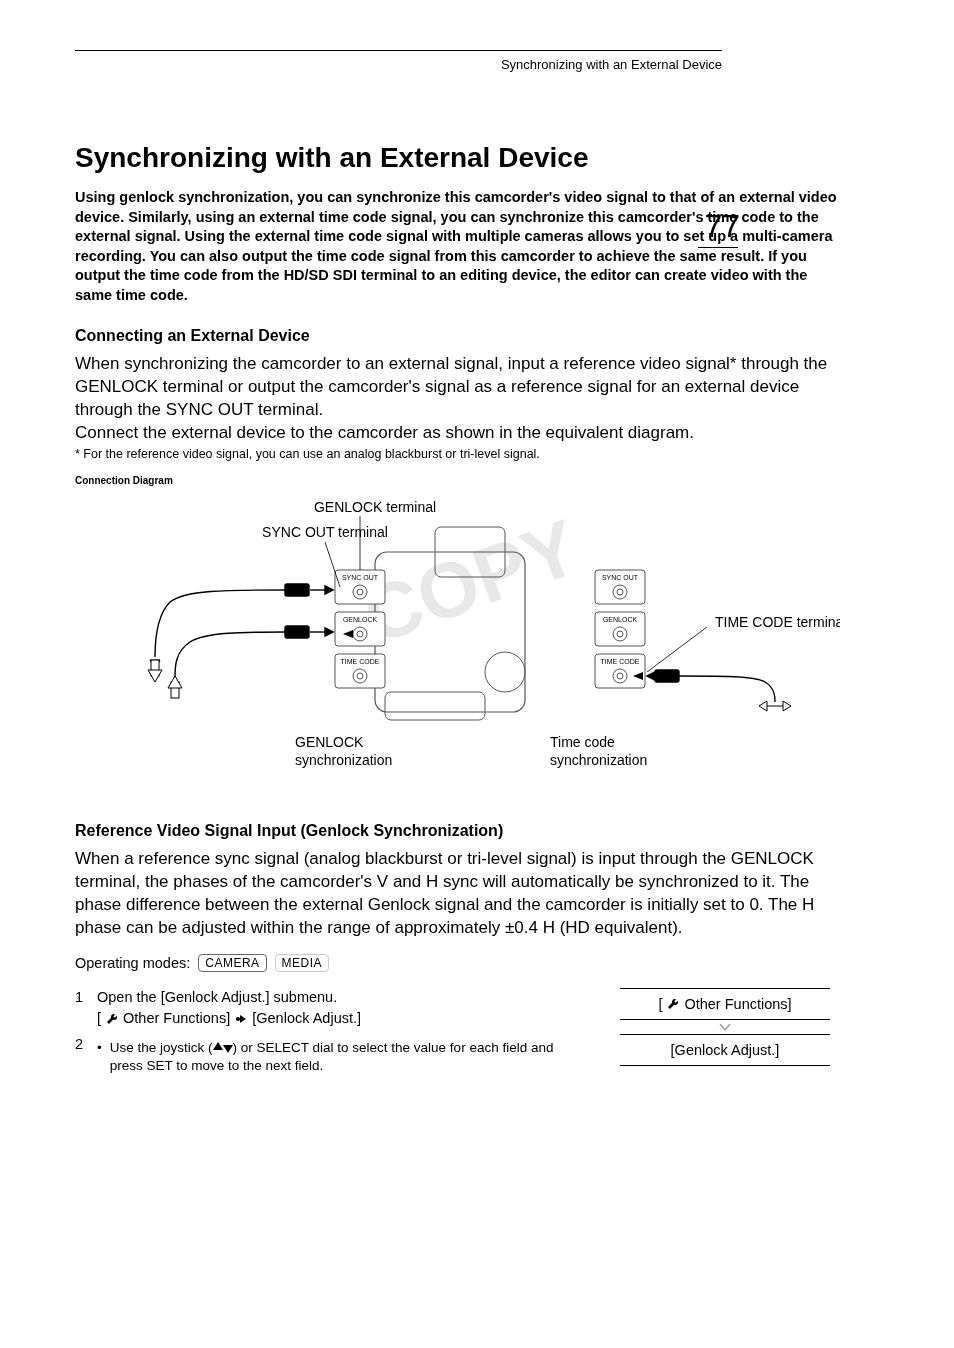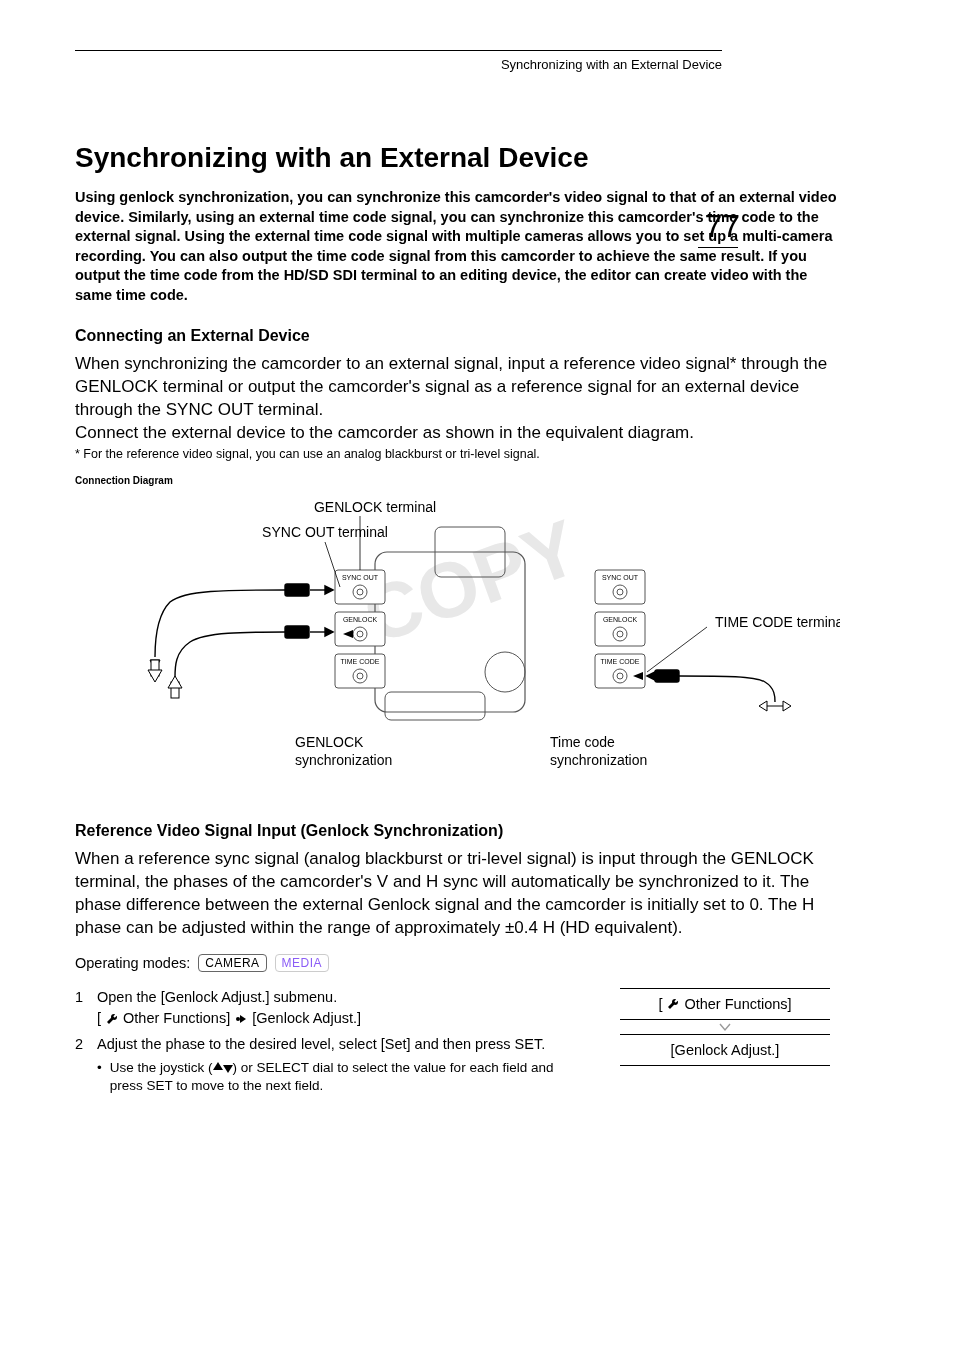--- a/index.html
+++ b/index.html
@@ -90,21 +90,21 @@
   }
   .mode-badge {
     display: inline-block;
     border: 1px solid #666;
     border-radius: 4px;
     padding: 1px 6px;
     font-size: 12px;
     letter-spacing: 0.5px;
   }
   .mode-active { color:#000; }
-  .mode-inactive { color:#8b5cf6; border-color:#ccc; }
+  .mode-inactive { color:#000000; border-color:#ccc; }
   .steps-wrap {
     display: flex;
     gap: 30px;
     align-items: flex-start;
   }
   ol.steps {
     list-style: none;
     padding: 0;
     margin: 0;
     width: 515px;
@@ -317,21 +317,20 @@
                     <path d="M6 3 L12 7 L6 11 Z" fill="#000"></path>
                   </svg>
               </span>
               <span>[Genlock Adjust.]</span>
             </div>
           </div>
         </li>
         <li>
           <span class="step-num">2</span>
           <div class="step-body">
-            <span>Adjust the phase to the desired level, select [Set] and then press SET.</span>
             <div class="bullet-line">
               <span>•</span>
               <span>
                 <span>Use the joystick (</span><svg width="20" height="11" viewBox="0 0 20 11" style="vertical-align:-1px">
                     <polygon points="5,0 0,8 10,8" fill="#000"></polygon>
                     <polygon points="15,11 10,3 20,3" fill="#000"></polygon>
                   </svg><span>) or SELECT dial to select the value for each field and press SET to move to the next field.</span>
               </span>
             </div>
           </div>

